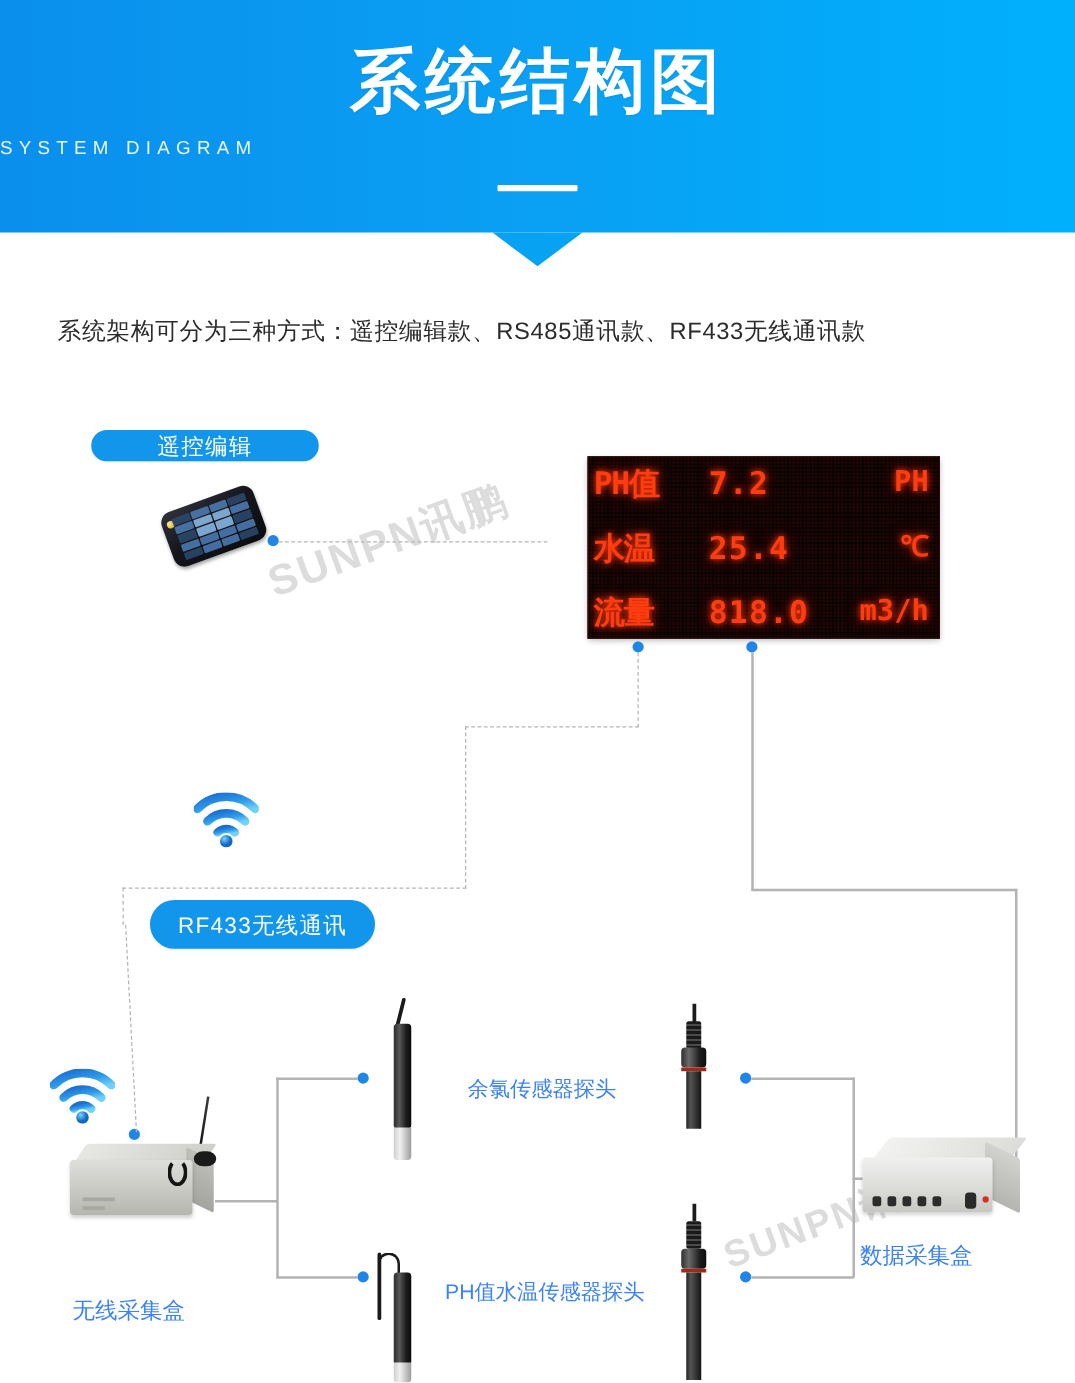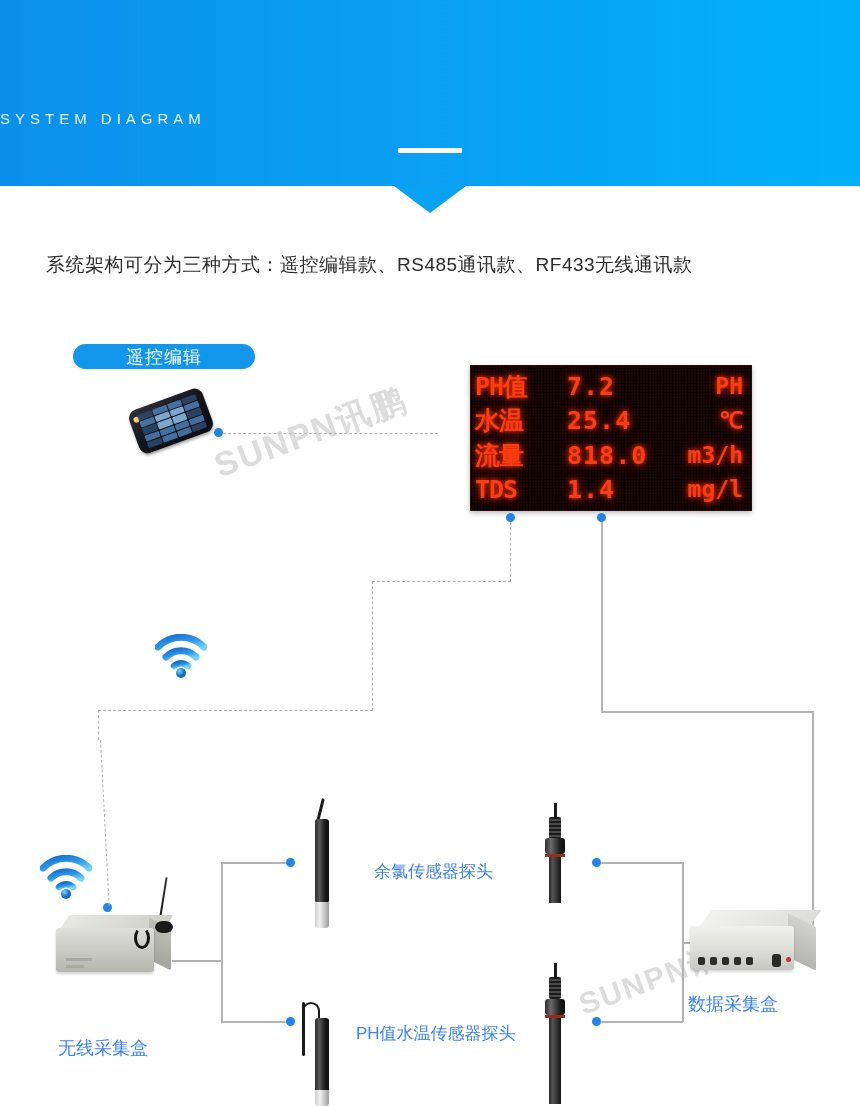--- a/index.html
+++ b/index.html
@@ -216,28 +216,30 @@
   #wm1 { left: 210px; top: 410px; }
   #wm2 { left: 575px; top: 955px; font-size: 30px; }
   .wm-cn { font-family: "Liberation Sans", sans-serif; }
 </style>
 </head>
 <body>
 
 <div id="root">
 
   <div class="header">
+    <div class="header-title">系统结构图</div>
     <div class="header-sub">SYSTEM DIAGRAM</div>
     <div class="header-rule"></div>
   </div>
   <div class="header-arrow"></div>
 
   <div class="intro">系统架构可分为三种方式：遥控编辑款、RS485通讯款、RF433无线通讯款</div>
 
   <div class="badge" id="badge-remote">遥控编辑</div>
+  <div class="badge" id="badge-rf433">RF433无线通讯</div>
 
   <div class="wm wm-cn" id="wm1">SUNPN讯鹏</div>
   <div class="wm wm-cn" id="wm2">SUNPN讯鹏</div>
 
   <div class="remote-wrap">
     <div class="remote-body">
       <div class="remote-led"></div>
       <div class="remote-keys">
         <i class="d"></i>
           <i></i>
@@ -271,25 +273,20 @@
     </div>
     <div class="led-row">
       <span class="led-label">水温</span>
       <span class="led-value">25.4</span>
       <span class="led-unit">℃</span>
     </div>
     <div class="led-row">
       <span class="led-label">流量</span>
       <span class="led-value">818.0</span>
       <span class="led-unit">m3/h</span>
-    </div>
-    <div class="led-row">
-      <span class="led-label">TDS</span>
-      <span class="led-value">1.4</span>
-      <span class="led-unit">mg/l</span>
     </div>
   </div>
 
 
   <div class="dot" style="left:214px; top:428px;"></div>
   <div class="conn dash-h" style="left:223px; top:433px; width:215px;"></div>
 
   <div class="dot" style="left:506px; top:513px;"></div>
   <div class="conn dash-v" style="left:510px; top:522px; height:60px;"></div>
   <div class="conn dash-h" style="left:372px; top:581px; width:139px;"></div>

